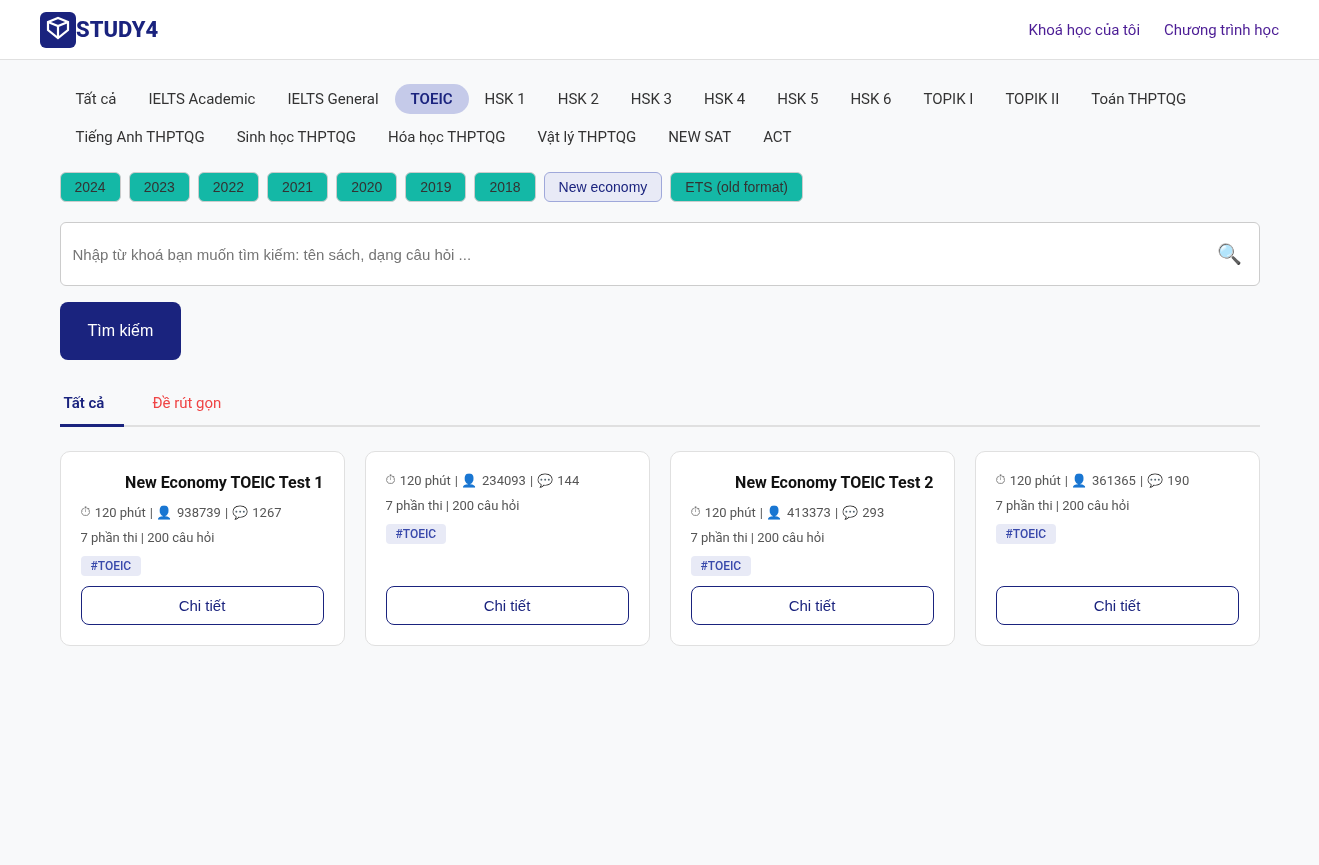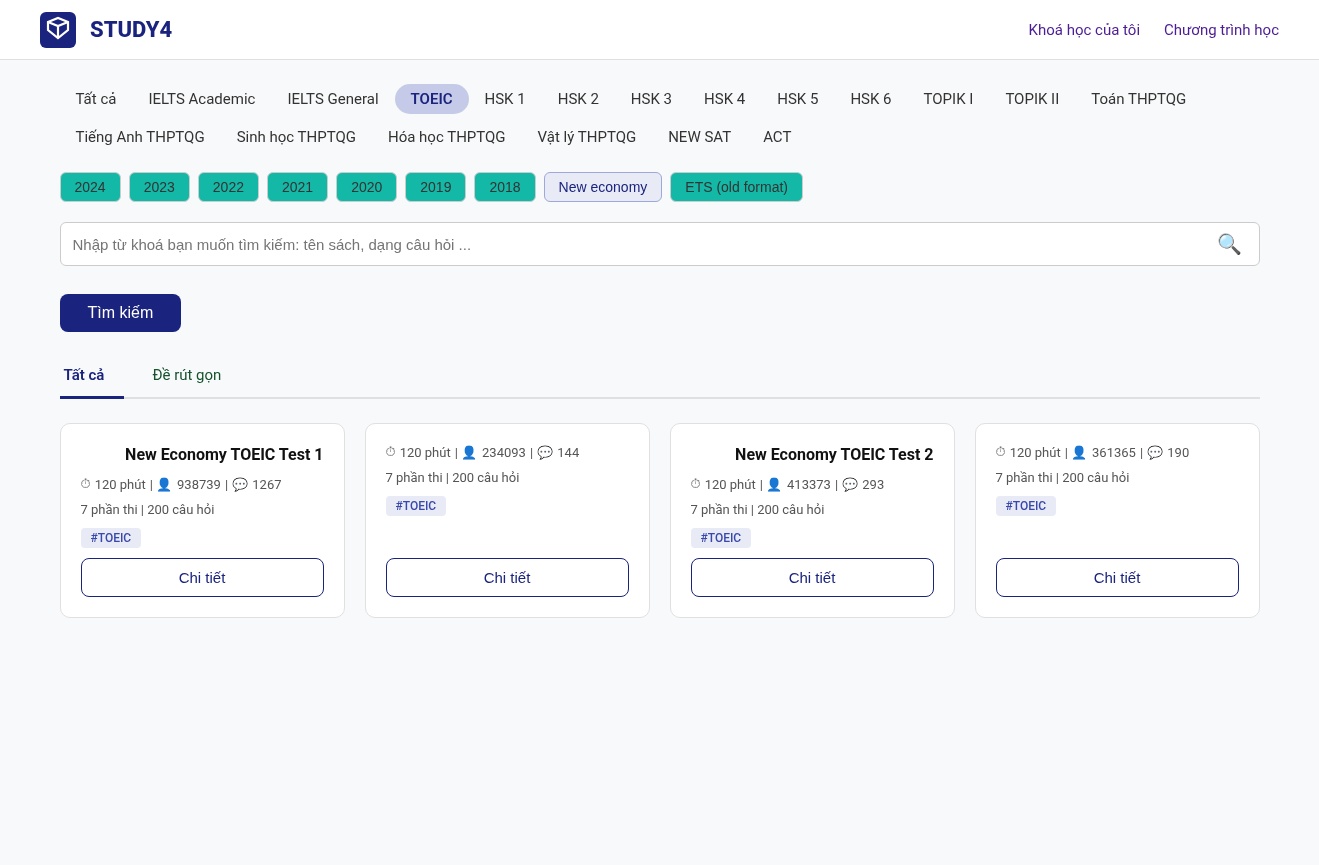--- a/index.html
+++ b/index.html
@@ -11,21 +11,21 @@
       border-bottom: 1px solid #e0e0e0;
       padding: 0 40px;
       display: flex;
       align-items: center;
       justify-content: space-between;
       height: 60px;
     }
     .logo {
       display: flex;
       align-items: center;
-      gap: 14px;
+      gap: 0;
       font-size: 22px;
       font-weight: 800;
       color: #1a237e;
       text-decoration: none;
     }
     .logo-icon {
       width: 36px;
       height: 36px;
     }
     .header-nav {
@@ -93,22 +93,22 @@
     }
 
     
     .search-container {
       display: flex;
       align-items: center;
       border: 1px solid #ccc;
       border-radius: 6px;
       background: #fff;
       padding: 16px 12px;
-      margin-bottom: 28px;
-      height: 44px;
+      margin-bottom: 16px;
+      height: 64px;
     }
     .search-input {
       flex: 1;
       border: none;
       outline: none;
       font-size: 15px;
       color: #999;
       background: transparent;
     }
     .search-icon-btn {
@@ -118,39 +118,39 @@
       font-size: 20px;
       color: #333;
       padding: 4px;
     }
 
     .search-button {
       background: #1a237e;
       color: #fff;
       border: none;
       border-radius: 8px;
-      padding: 10px 28px;
+      padding: 20px 28px;
       font-size: 16px;
       cursor: pointer;
       margin-bottom: 24px;
       font-weight: 500;
     }
 
     
     .tabs {
       display: flex;
       border-bottom: 2px solid #e0e0e0;
       margin-bottom: 24px;
     }
     .tab {
       padding: 10px 20px 12px 4px;
       margin-right: 24px;
       font-size: 15px;
       cursor: pointer;
-      color: #14532d;
+      color: #ef4444;
       border-bottom: 3px solid transparent;
       margin-bottom: -2px;
     }
     .tab.active {
       color: #1a237e;
       border-bottom: 3px solid #1a237e;
       font-weight: 600;
     }
 
     

